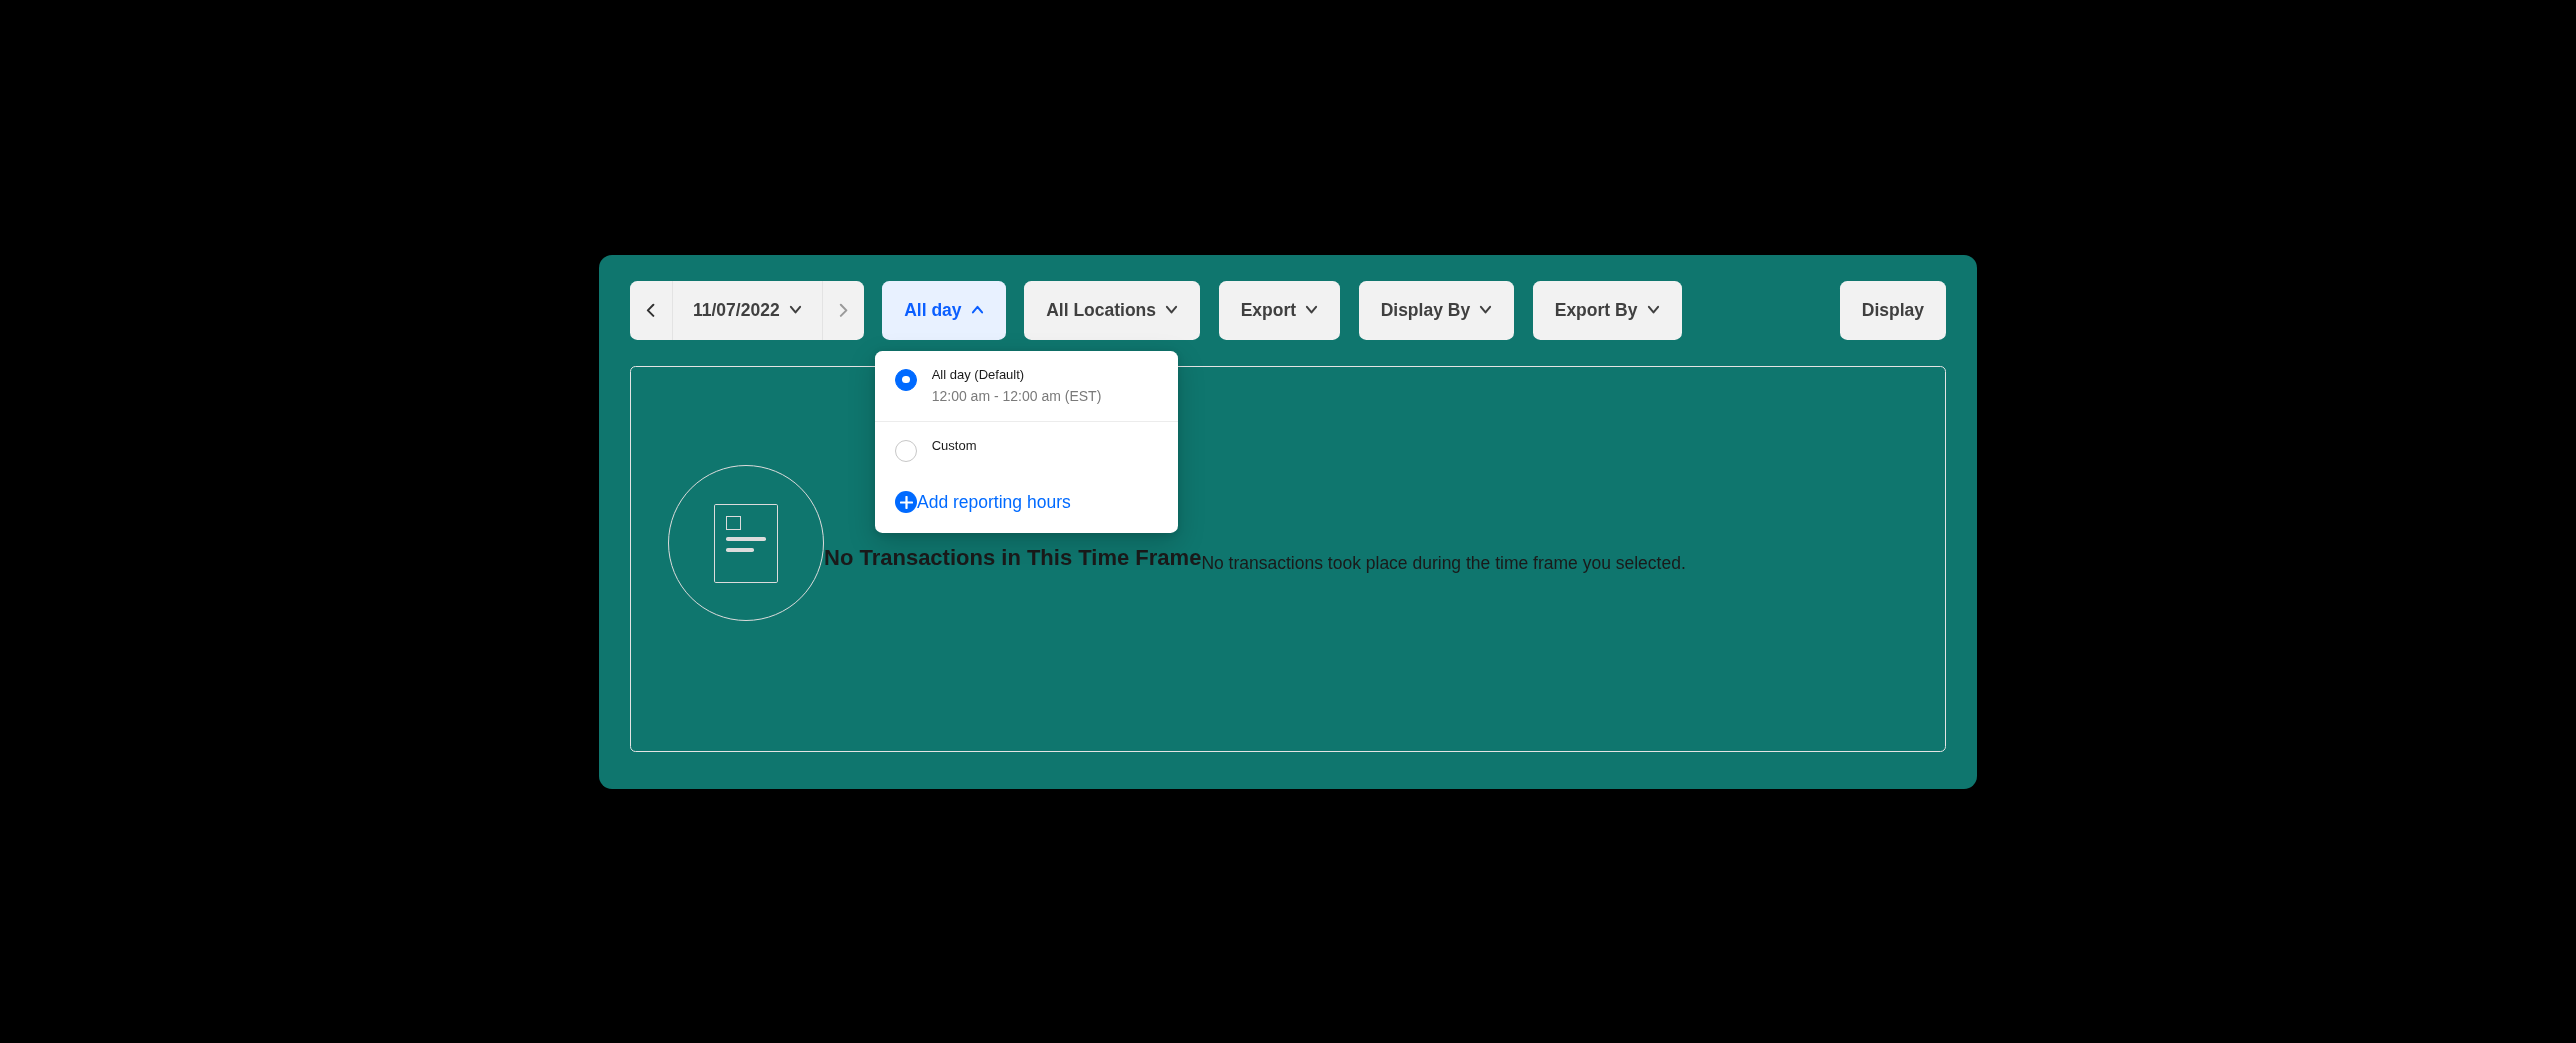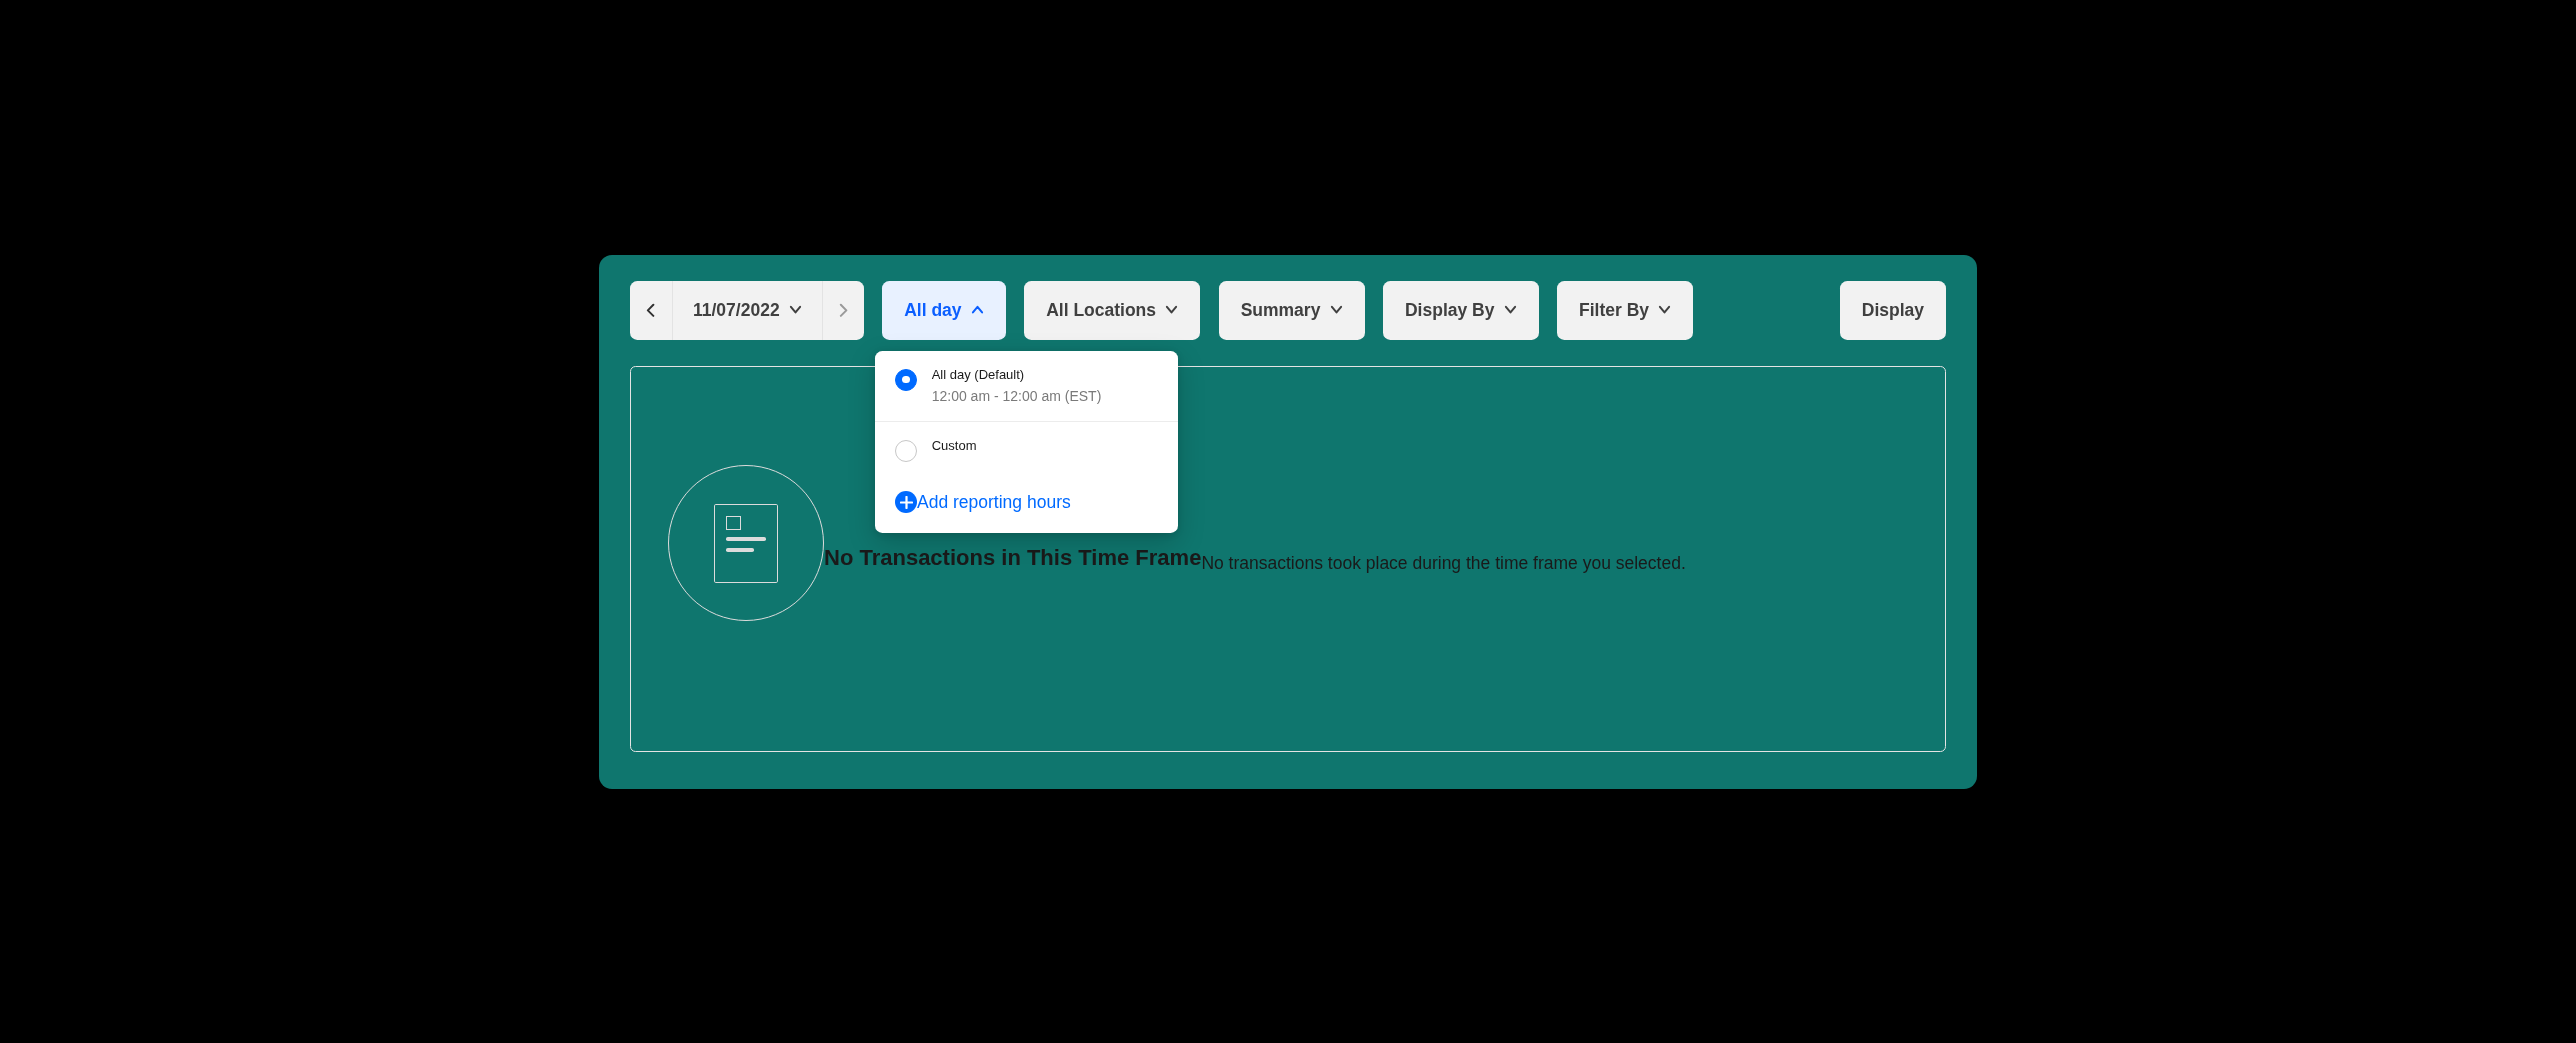--- a/index.html
+++ b/index.html
@@ -191,39 +191,39 @@
     <button class="pill">
       <span>All Locations</span>
       <span class="chev">
         <svg width="13" height="9.2" viewBox="0 0 14 10">
             <path d="M2 2 L7 8 L12 2" fill="none" stroke="#404040" stroke-width="2.2" stroke-linecap="round" stroke-linejoin="round"></path>
           </svg>
       </span>
     </button>
 
     <button class="pill">
-      <span>Summary</span>
+      <span>Export</span>
       <span class="chev">
         <svg width="13" height="9.2" viewBox="0 0 14 10">
             <path d="M2 2 L7 8 L12 2" fill="none" stroke="#404040" stroke-width="2.2" stroke-linecap="round" stroke-linejoin="round"></path>
           </svg>
       </span>
     </button>
 
     <button class="pill">
       <span>Display By</span>
       <span class="chev">
         <svg width="13" height="9.2" viewBox="0 0 14 10">
             <path d="M2 2 L7 8 L12 2" fill="none" stroke="#404040" stroke-width="2.2" stroke-linecap="round" stroke-linejoin="round"></path>
           </svg>
       </span>
     </button>
 
     <button class="pill">
-      <span>Filter By</span>
+      <span>Export By</span>
       <span class="chev">
         <svg width="13" height="9.2" viewBox="0 0 14 10">
             <path d="M2 2 L7 8 L12 2" fill="none" stroke="#404040" stroke-width="2.2" stroke-linecap="round" stroke-linejoin="round"></path>
           </svg>
       </span>
     </button>
 
     <div class="spacer"></div>
 
     <button class="pill">

